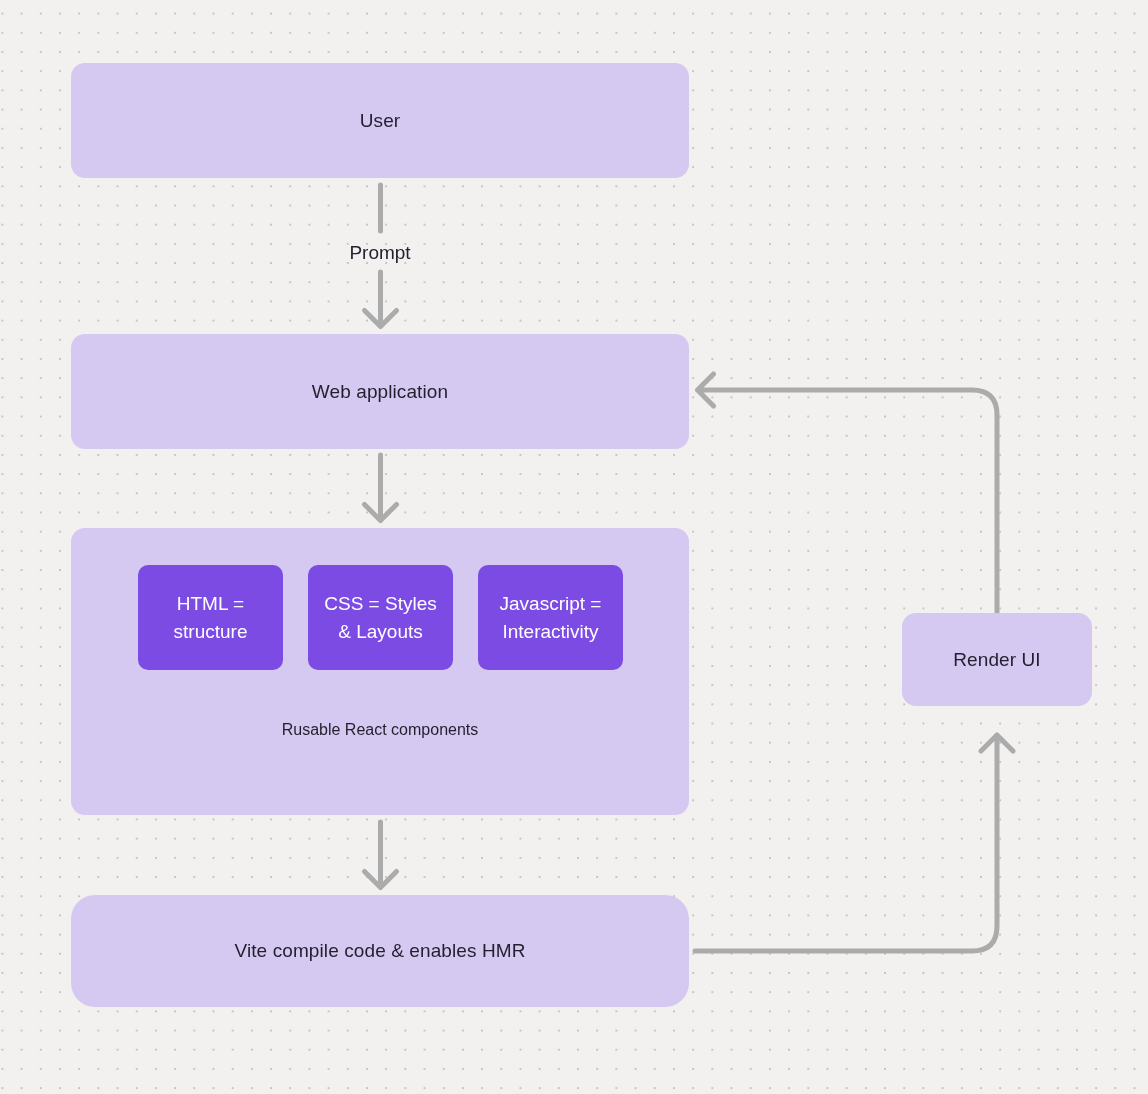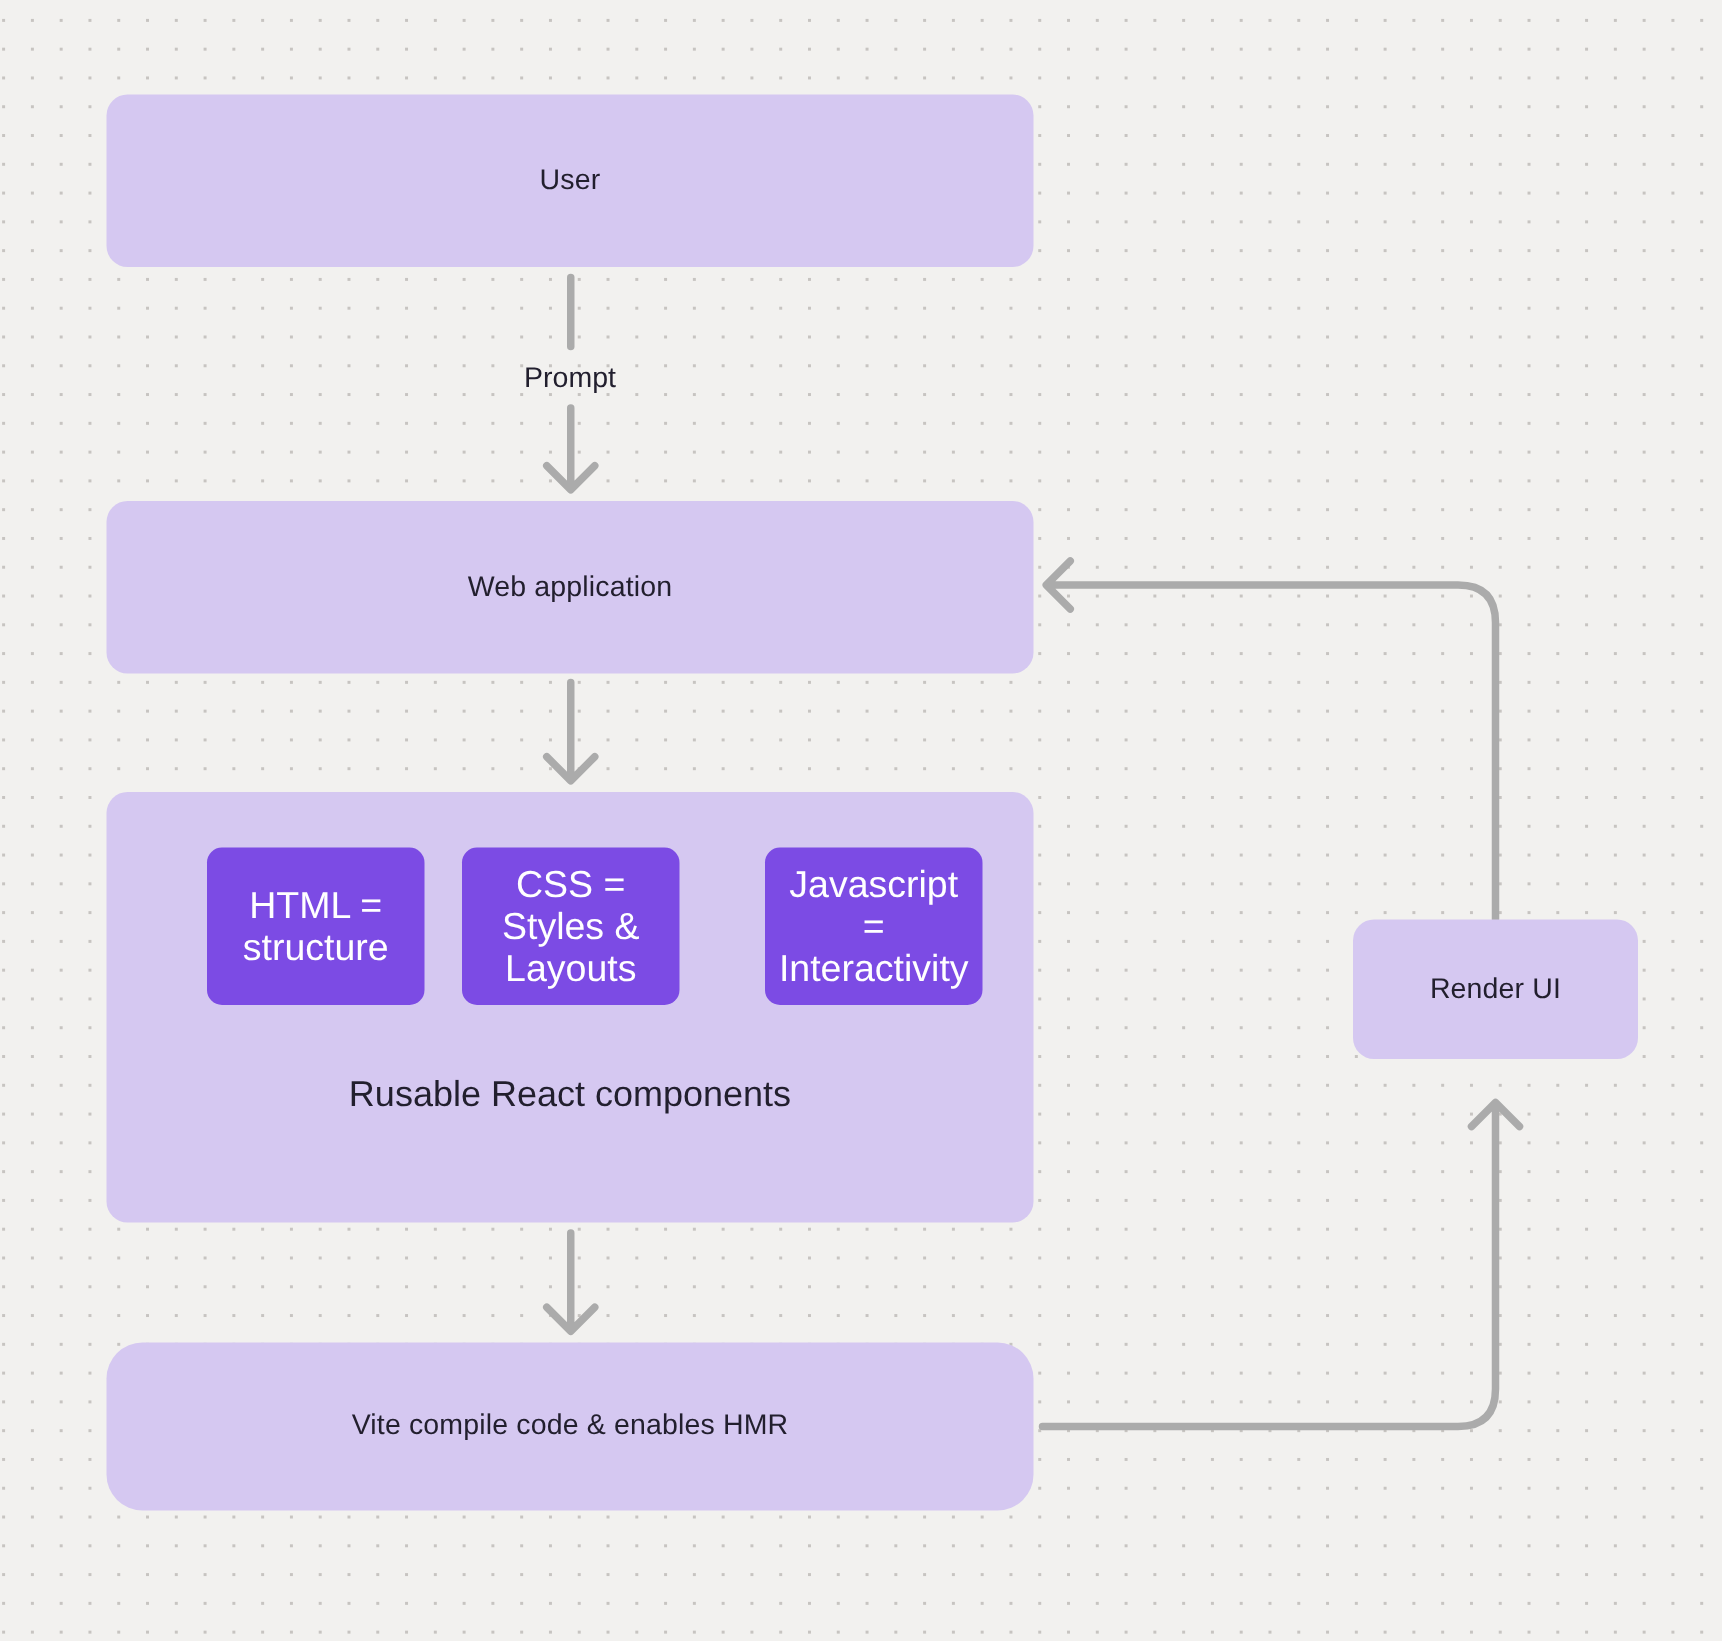--- a/index.html
+++ b/index.html
@@ -34,42 +34,42 @@
     font-size:19px;font-weight:500;
     text-align:left;
     letter-spacing:.1px;
   }
   .child-node{
     position:absolute;
     background:var(--child-node-fill);
     border-radius:10px;
     display:flex;align-items:center;justify-content:center;
     color:var(--child-node-text);
-    font-size:25px;font-weight:500;
+    font-size:19px;font-weight:500;
     text-align:center;
     line-height:28px;
     padding:0 8px;
     box-sizing:border-box;
   }
   .group-label{
     position:absolute;left:0;right:0;top:186px;height:32px;
     display:flex;align-items:center;justify-content:center;
-    color:var(--text);font-size:24px;font-weight:500;
+    color:var(--text);font-size:16px;font-weight:500;
   }
   .edge-label{
     position:absolute;left:71px;width:618px;top:242px;height:30px;
     display:flex;align-items:flex-start;justify-content:center;
     color:var(--text);font-size:19px;font-weight:500;
   }
   #node-user{left:71px;top:63px;width:618px;height:115px;}
   #node-web{left:71px;top:334px;width:618px;height:115px;}
   #components-group{left:71px;top:528px;width:618px;height:287px;position:absolute;background:var(--node-fill);border-radius:14px;}
   #node-html{left:67px;top:37px;width:145px;height:105px;}
   #node-css{left:237px;top:37px;width:145px;height:105px;}
-  #node-js{left:407px;top:37px;width:145px;height:105px;margin-left:32px;}
+  #node-js{left:407px;top:37px;width:145px;height:105px;}
   #node-vite{left:71px;top:895px;width:618px;height:112px;border-radius:24px;}
   #node-render{left:902px;top:613px;width:190px;height:93px;}
   svg.arrows{position:absolute;left:0;top:0;width:1148px;height:1094px;pointer-events:none;}
   svg.arrows path{
     fill:none;
     stroke:var(--arrow);
     stroke-width:5;
     stroke-linecap:round;
     stroke-linejoin:round;
   }

